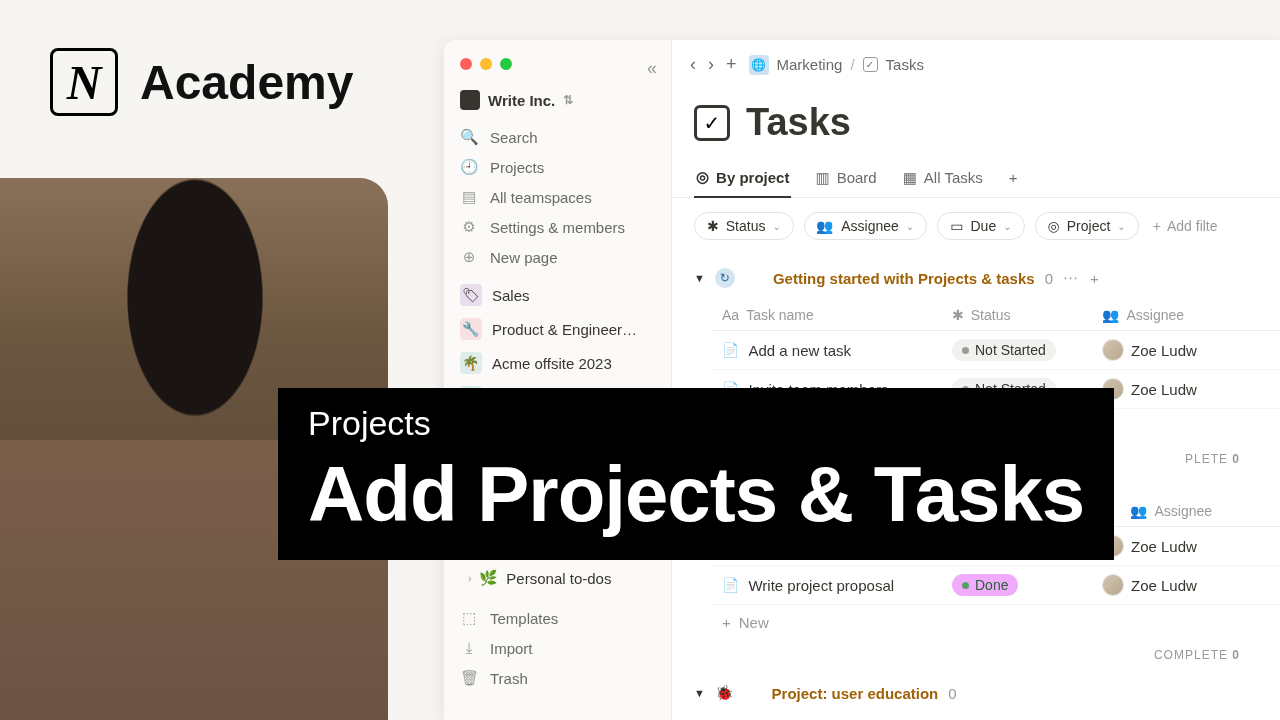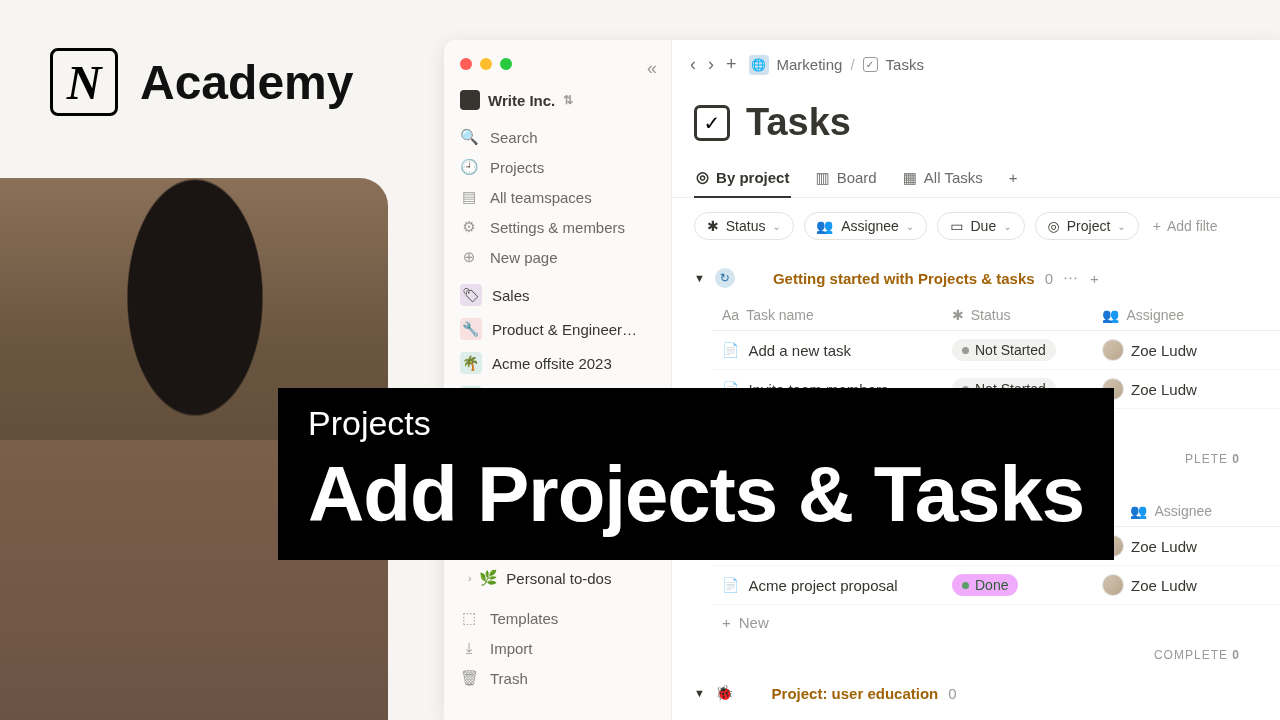--- a/index.html
+++ b/index.html
@@ -314,21 +314,21 @@
               </div>
       <div class="cell-status"><span class="badge ip">In Progress</span></div>
       <div class="cell-assignee">
                 <span class="av"></span>
                 <span>Zoe Ludw</span>
               </div>
     </div>
             <div class="tbl-row">
       <div class="cell-name">
                 <span class="doc-ic">📄</span>
-                <span>Acme project proposal</span>
+                <span>Write project proposal</span>
               </div>
       <div class="cell-status"><span class="badge dn">Done</span></div>
       <div class="cell-assignee">
                 <span class="av"></span>
                 <span>Zoe Ludw</span>
               </div>
     </div>
             <div class="new-row">
               <span>+</span>
               <span>New</span>

